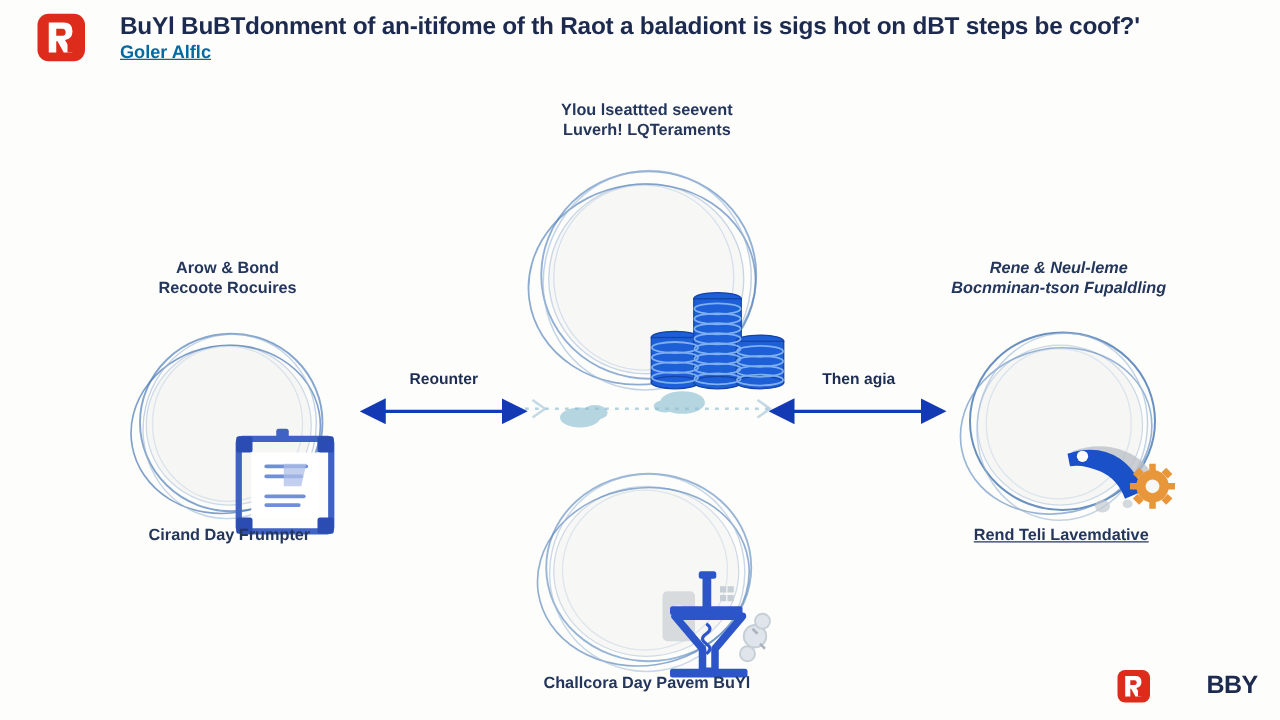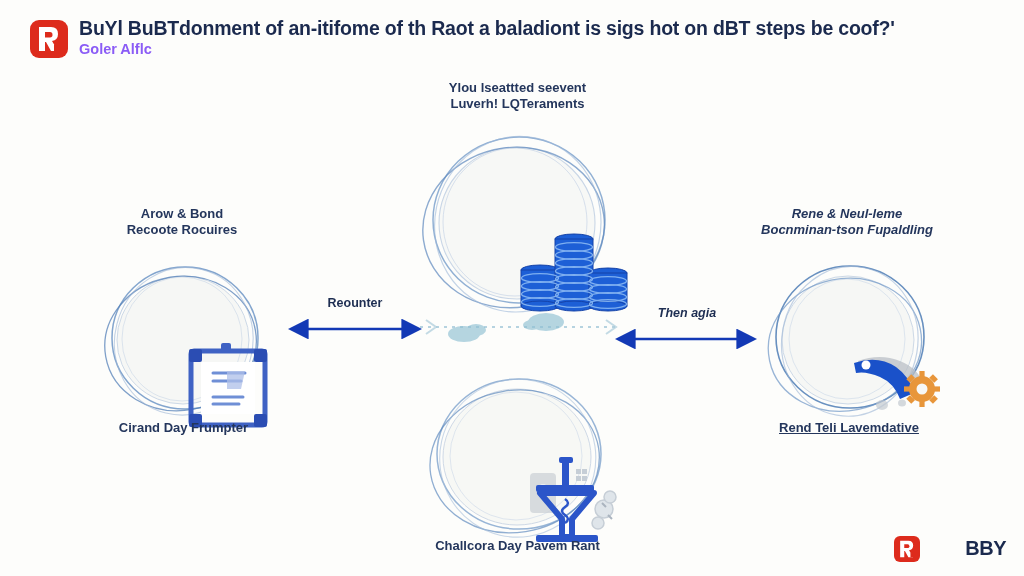--- a/index.html
+++ b/index.html
@@ -17,23 +17,24 @@
     -webkit-font-smoothing: antialiased;
   }
 
   
   #header {
     position: absolute;
     left: 0; top: 0;
     width: 1024px;
     height: 58px;
     display: flex;
-    align-items: flex-end;
+    align-items: flex-start;
     padding: 10px 0 0 30px;
     box-sizing: border-box;
+    gap: 17px;
   }
   .brand-mark {
     position: relative;
     width: 38px;
     height: 38px;
     flex: 0 0 38px;
     border-radius: 9px;
     background: #dd2b1c;
     margin-top: 1px;
     overflow: hidden;
@@ -52,24 +53,25 @@
     font-size: 19.5px;
     font-weight: bold;
     color: #1b2a4e;
     letter-spacing: -0.2px;
     line-height: 21px;
     filter: blur(0.25px);
   }
   .subtitle-line {
     font-size: 14.5px;
     font-weight: bold;
-    color: #8b5cf6;
+    color: #0369a1;
     line-height: 18px;
     margin-top: 1px;
     filter: blur(0.3px);
+    text-decoration: underline;
   }
 
   
   .node {
     position: absolute;
   }
   .node-circle {
     position: relative;
     border-radius: 50%;
   }
@@ -306,21 +308,21 @@
           </g>
           <g fill="#c6ced6">
             <rect x="58" y="12" width="5" height="5"></rect>
               <rect x="64" y="12" width="5" height="5"></rect>
             <rect x="58" y="19" width="5" height="5"></rect>
               <rect x="64" y="19" width="5" height="5"></rect>
           </g>
         </svg>
       </div>
     </div>
-    <div class="node-label" style="left:-10px; top:166px; width:215px;">Challcora Day Pavem Rant</div>
+    <div class="node-label" style="left:-10px; top:166px; width:215px;">Challcora Day Pavem BuYl</div>
   </div>
 
   <div class="arrow-group" style="left:285px; top:296px; width:140px; height:44px;">
     <div class="arrow-label" style="top:0;text-align:center;">Reounter</div>
     <svg width="140" height="22" viewBox="0 0 140 22" style="position:absolute; top:22px; left:0;">
       <defs>
         <marker id="ahL" markerWidth="8" markerHeight="8" refX="6" refY="4" orient="auto">
           <path d="M0 0 L8 4 L0 8 Z" fill="#1339b5"></path>
         </marker>
         <marker id="ahLs" markerWidth="8" markerHeight="8" refX="2" refY="4" orient="auto">
@@ -338,21 +340,21 @@
       <path d="M186 10 L196 17 L186 24" fill="none" stroke="#a9cbda" stroke-width="2" opacity="0.7"></path>
       <g fill="#8fc0d3" opacity="0.65" class="smudge">
         <ellipse cx="44" cy="24" rx="16" ry="8"></ellipse>
         <ellipse cx="56" cy="20" rx="10" ry="6"></ellipse>
         <ellipse cx="126" cy="12" rx="18" ry="9"></ellipse>
         <ellipse cx="112" cy="15" rx="9" ry="5"></ellipse>
       </g>
     </svg>
   </div>
 
-  <div class="arrow-group" style="left:612px; top:306px; width:150px; height:44px;font-style:italic;">
+  <div class="arrow-group" style="left:612px; top:296px; width:150px; height:44px;">
     <div class="arrow-label" style="top:0;">Then agia</div>
     <svg width="150" height="22" viewBox="0 0 150 22" style="position:absolute; top:22px; left:0;">
       <defs>
         <marker id="ahR" markerWidth="8" markerHeight="8" refX="6" refY="4" orient="auto">
           <path d="M0 0 L8 4 L0 8 Z" fill="#1339b5"></path>
         </marker>
         <marker id="ahRs" markerWidth="8" markerHeight="8" refX="2" refY="4" orient="auto">
           <path d="M8 0 L0 4 L8 8 Z" fill="#1339b5"></path>
         </marker>
       </defs>

